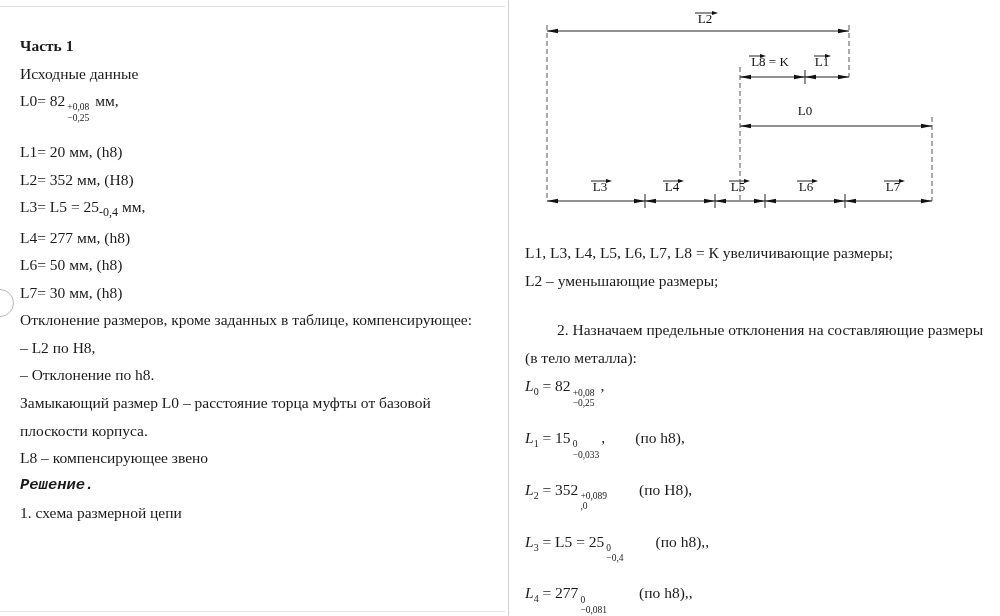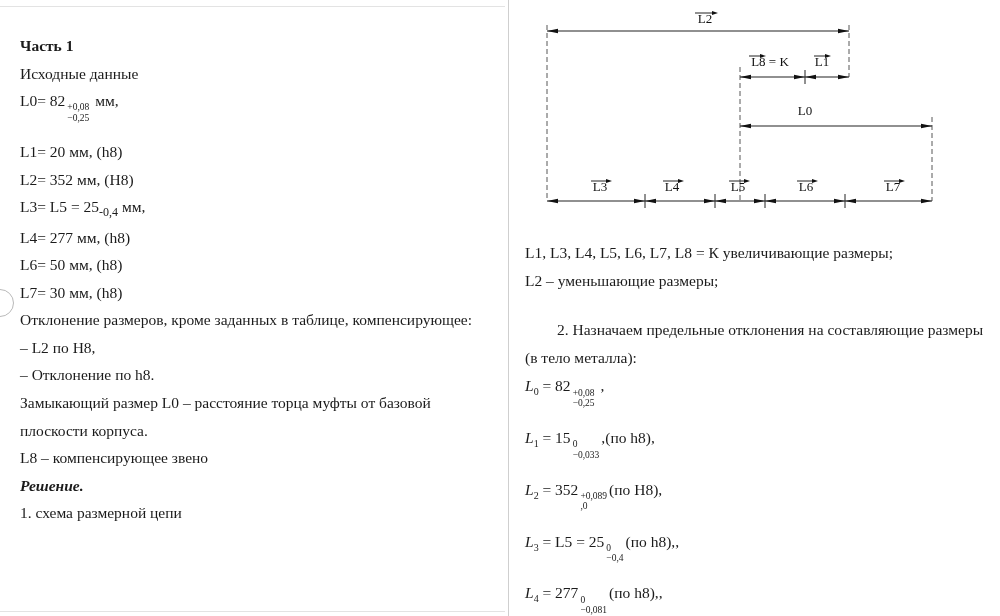--- a/index.html
+++ b/index.html
@@ -13,38 +13,38 @@
   .edge-line.top { top:6px; }
   .edge-line.bottom { top:611px; }
   .edge-mark { position:absolute; left:-14px; top:289px; width:26px; height:26px;
                border:1.5px solid #b9b9b9; border-radius:50%; background:#fff; }
 
   .col-left  { position:absolute; left:20px;  top:32px; width:472px; }
   .col-right { position:absolute; left:525px; top:5px;  width:465px; }
 
   p.ln { margin:0; font-size:15.5px; line-height:1.78; }
   .bold { font-weight:bold; }
-  .boldital { font-weight:bold; font-style:italic; }
+  .boldital { font-weight:bold; font-style:italic;font-family:Liberation Mono, monospace; }
   .indent1 { margin-left:38px; }
 
   
   .tol { display:inline-flex; flex-direction:column; justify-content:flex-start;
          vertical-align:-0.45em; line-height:1.08; font-size:9.5px; margin:15px 2px; }
   .t-sup, .t-sub { display:block; white-space:nowrap; }
   .ssub { font-size:12px; }
 
   
   .gap-sm { height:8px; } .gap-md { height:22px; }
   .step2-l1 { text-indent:32px; }
   .step2-l2 { margin-left:90px; }
 
   .frow { margin:0; font-size:15.5px; line-height:1.9; white-space:nowrap; }
   .fvar { font-style:italic; }
   .fsub { font-size:10px; }
-  .fnote { }
+  .fnote { margin-left:30px; }
 
   svg text { font-family:"Liberation Serif", serif; font-size:13px; fill:#111; }
   svg .dimline { stroke:#222; stroke-width:1.1; }
   svg .extline { stroke:#444; stroke-width:0.9; stroke-dasharray:5 3; }
   svg .tick    { stroke:#222; stroke-width:1; }
   svg .ahead   { fill:#111; }
   svg .vecline { stroke:#222; stroke-width:1; }
 </style>
 </head>
 <body>

